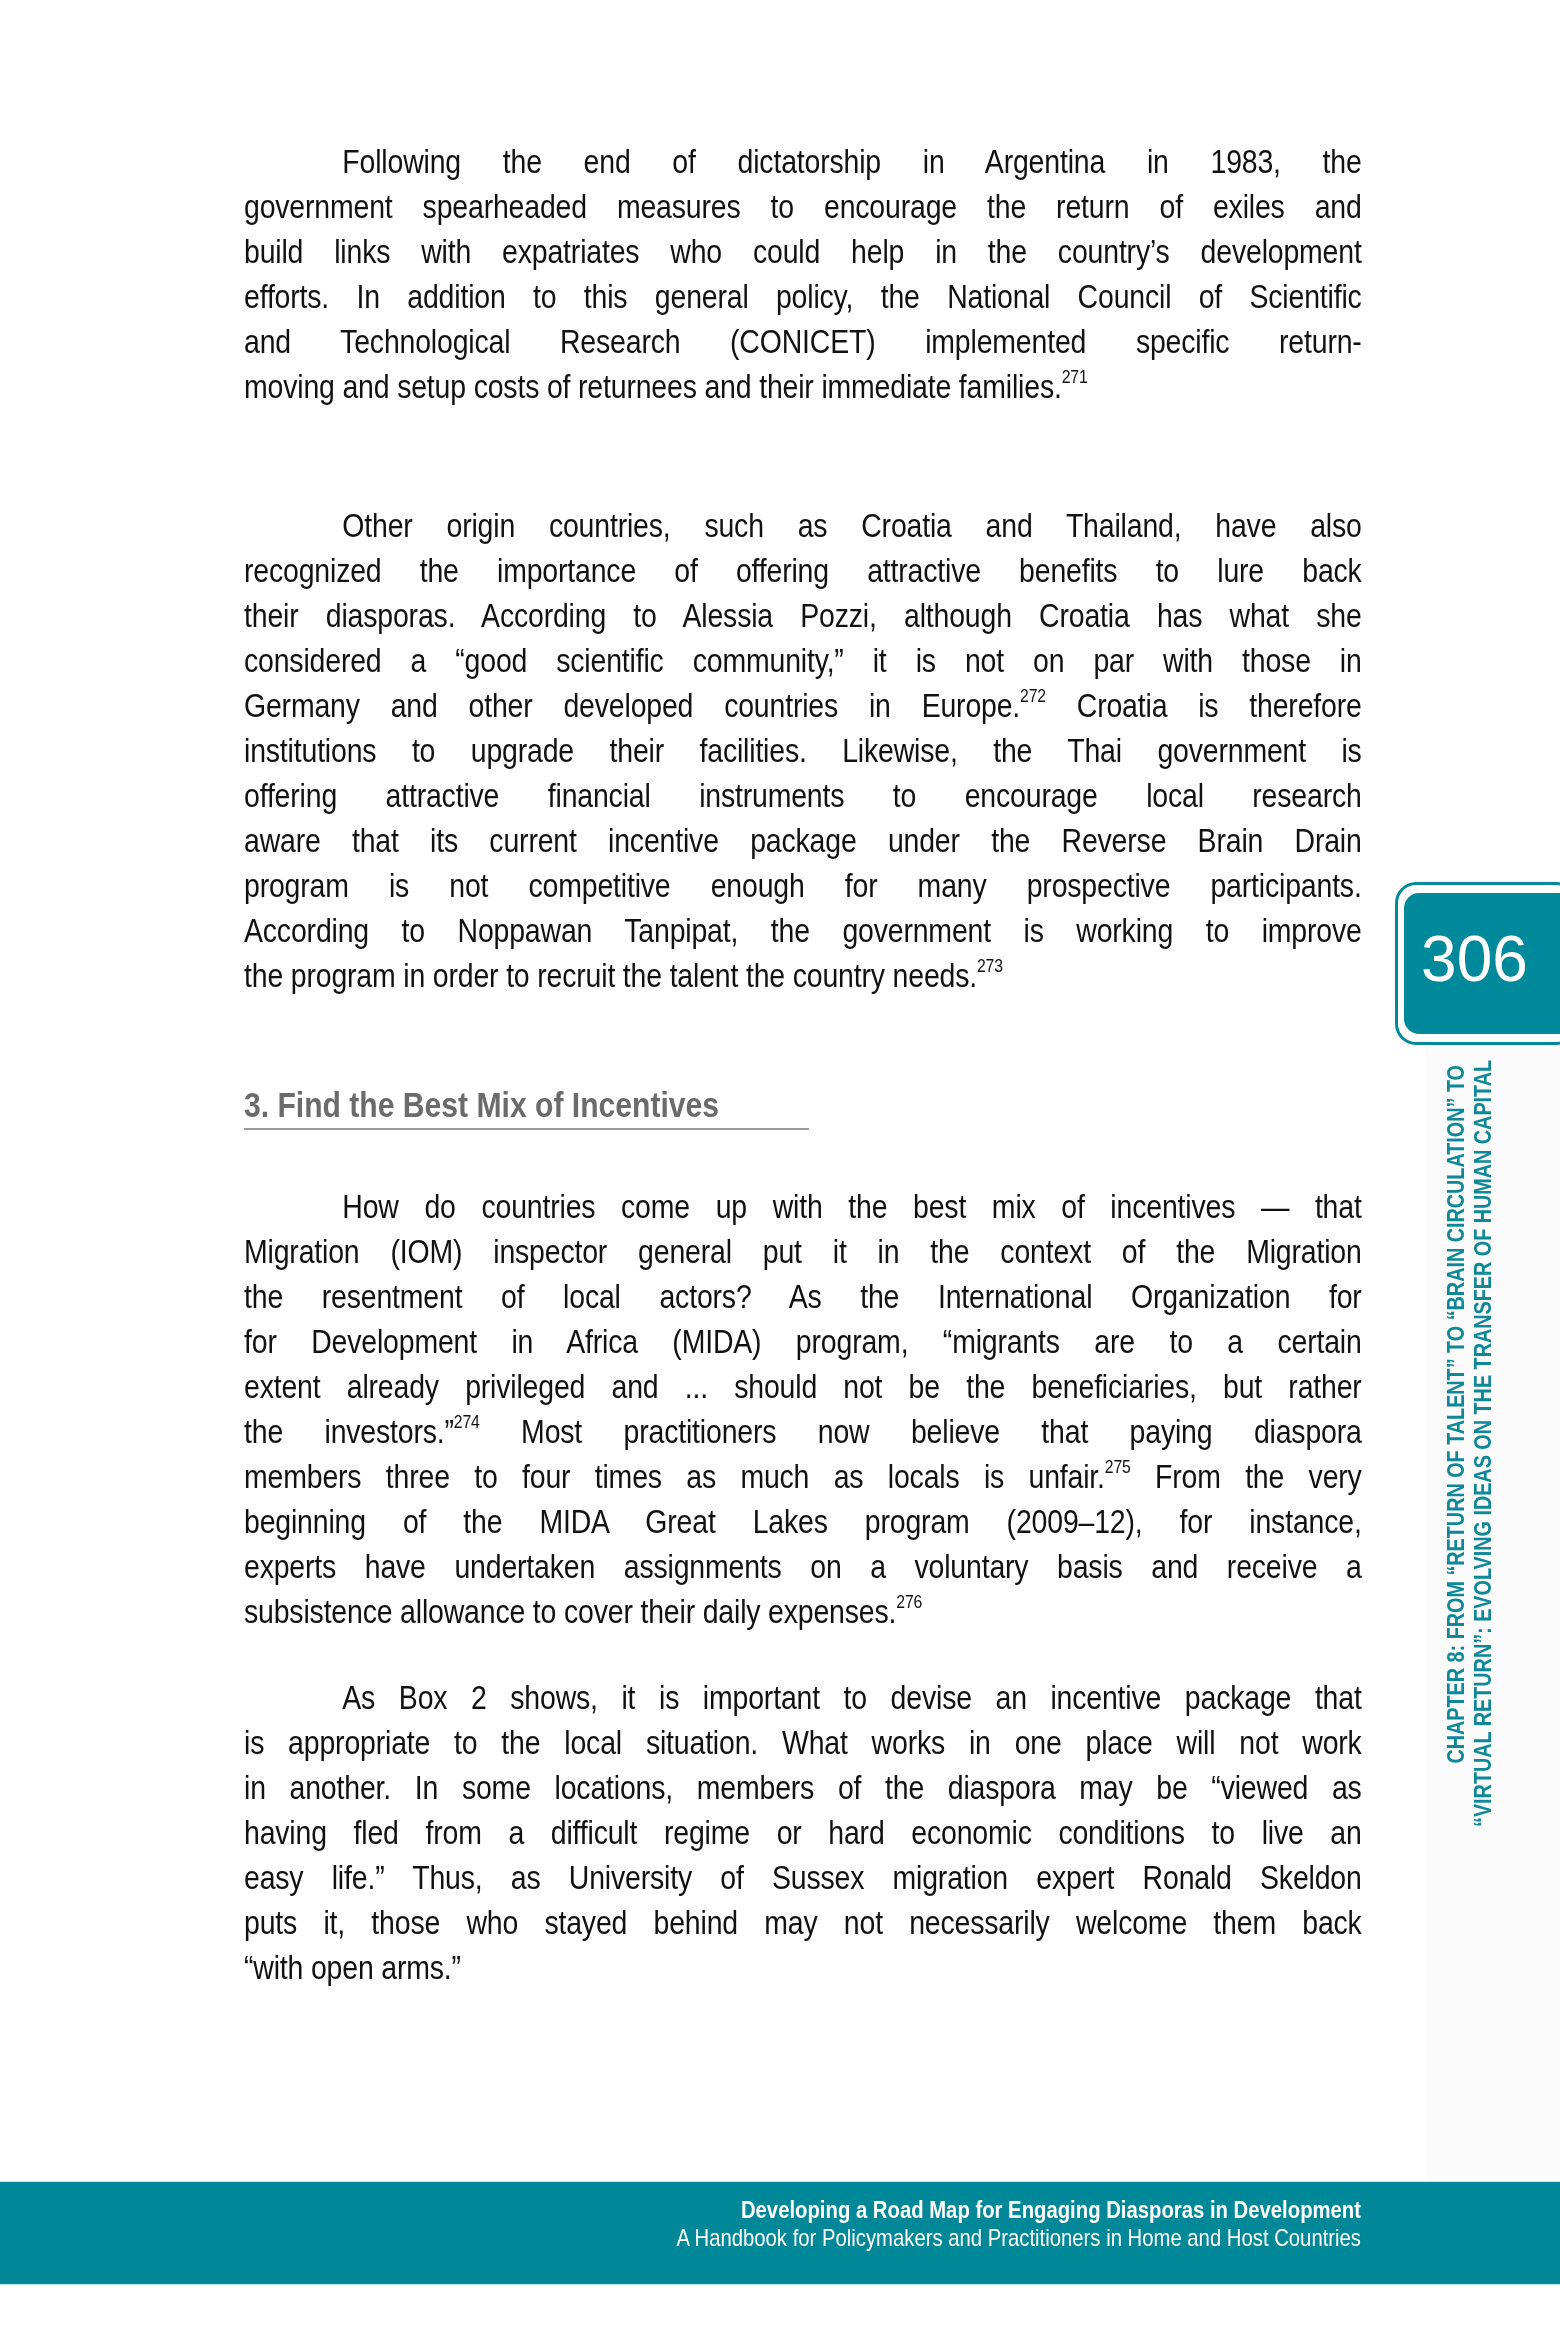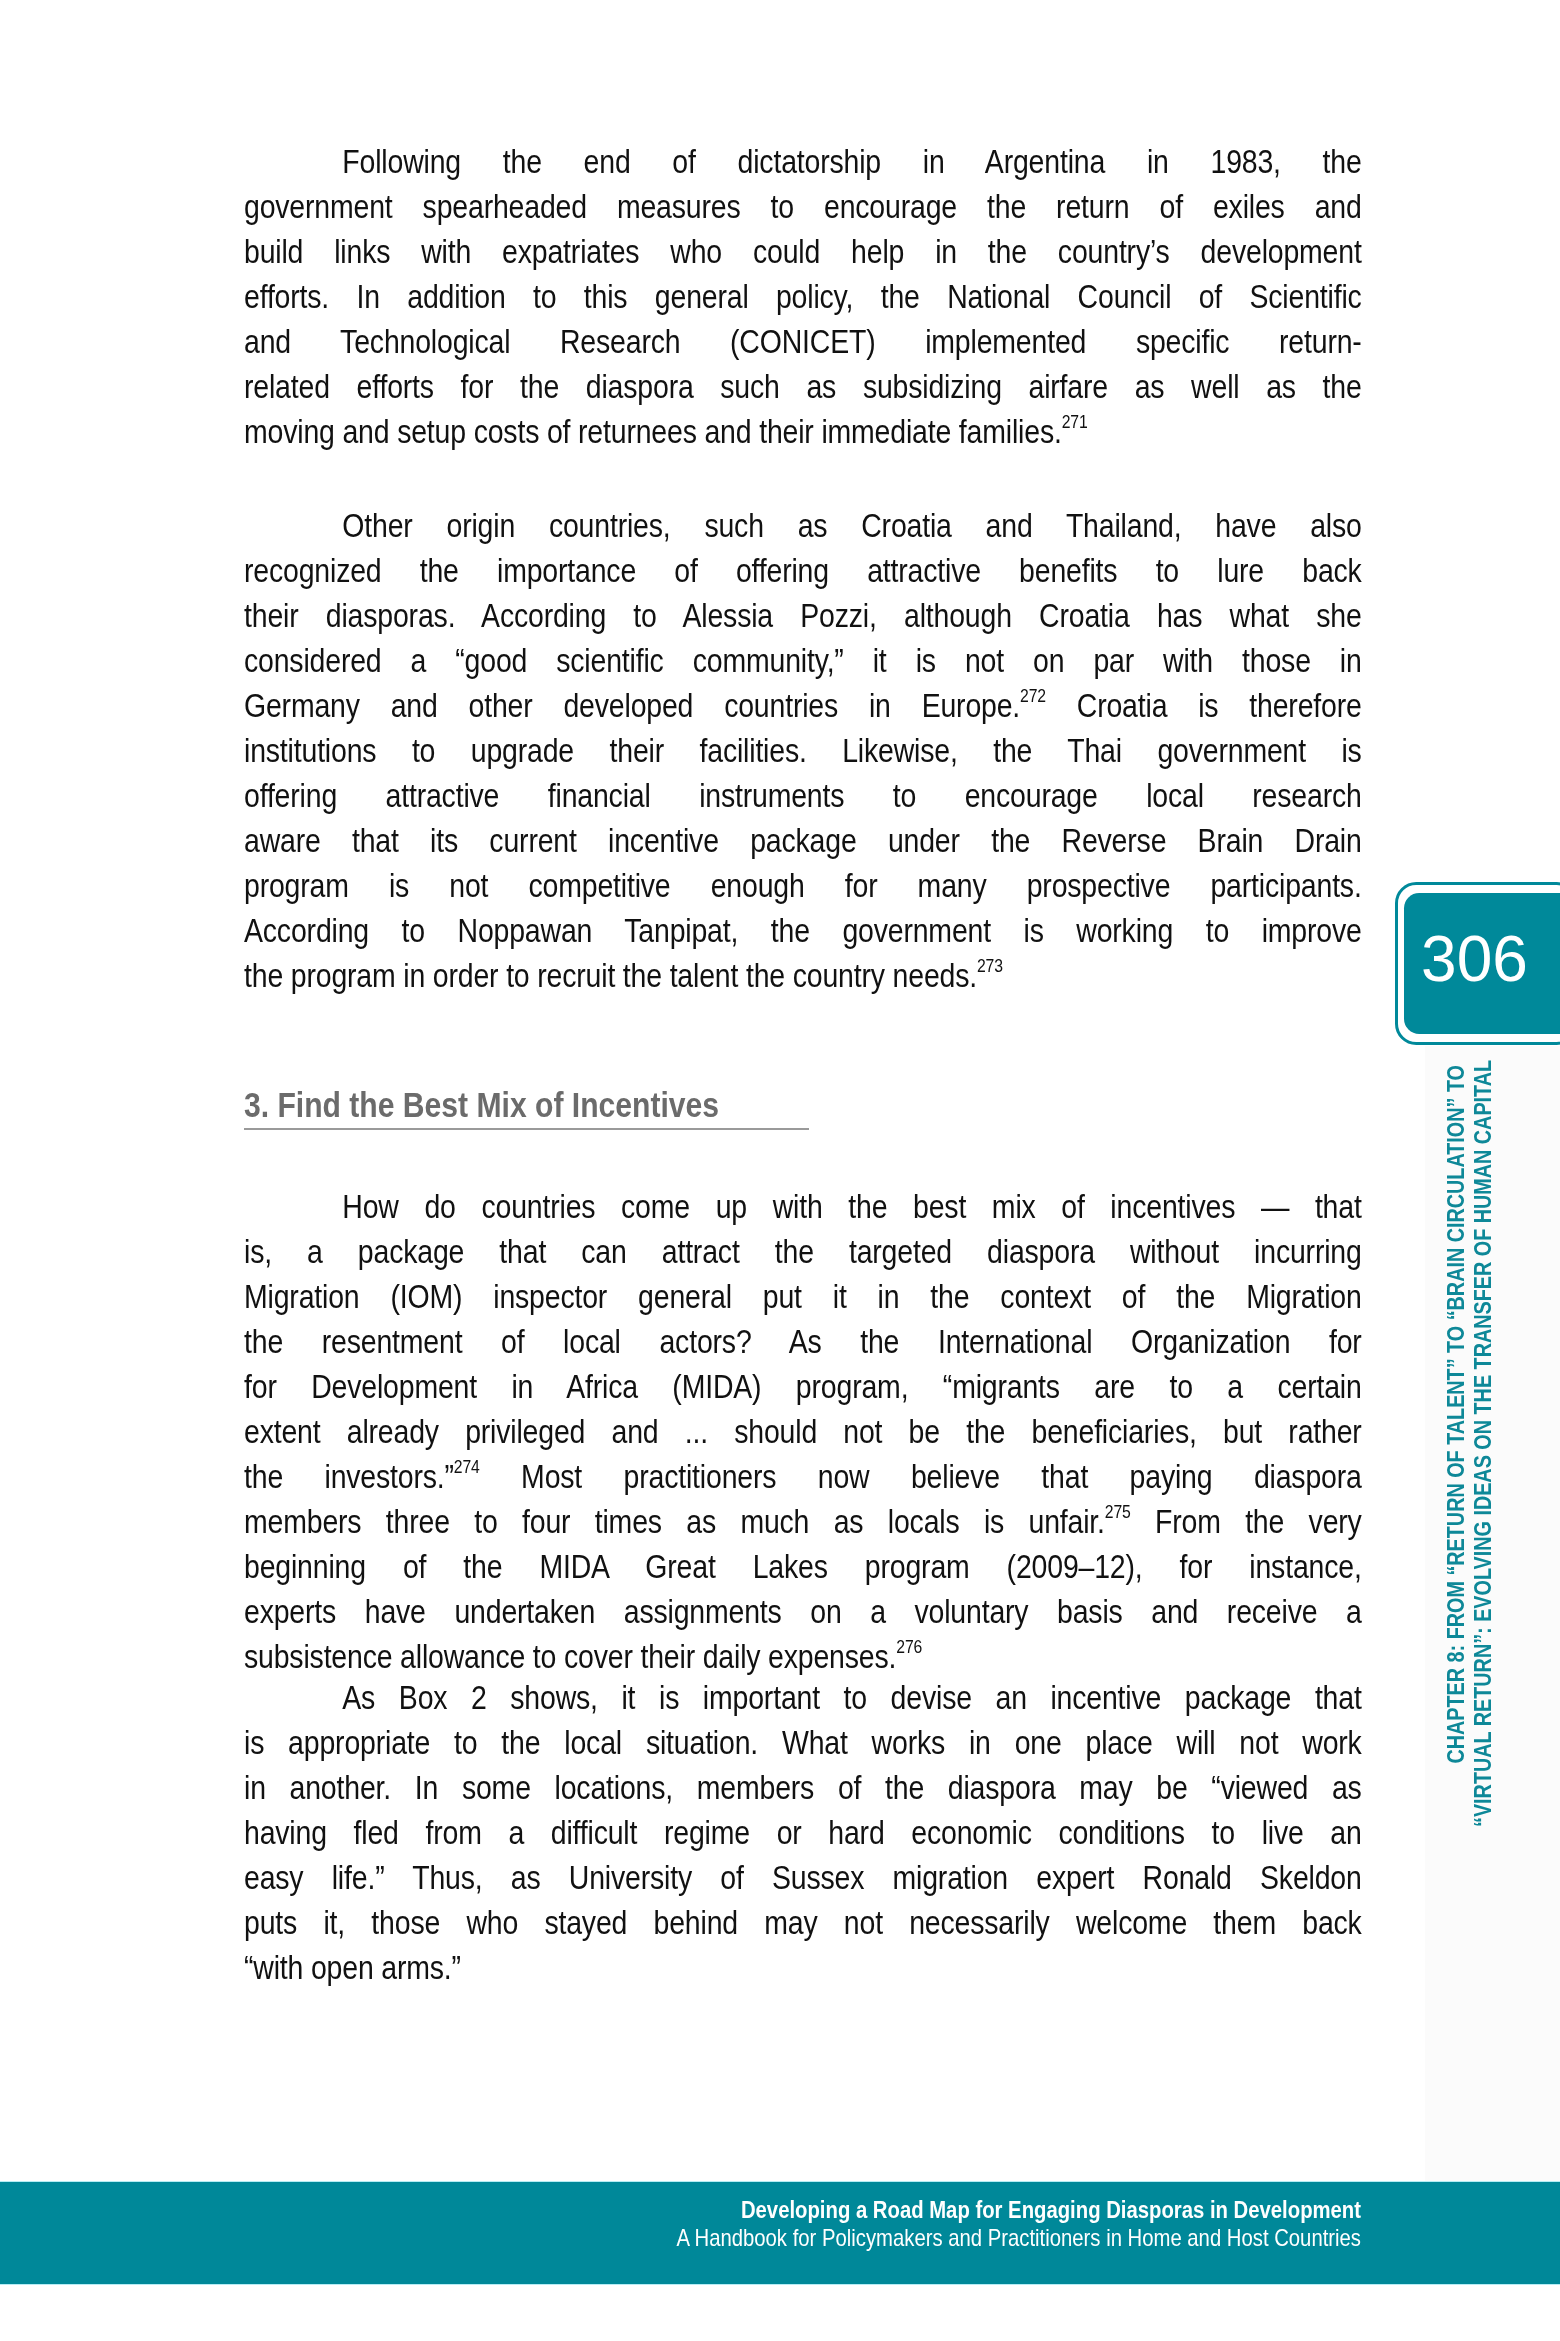--- a/index.html
+++ b/index.html
@@ -76,41 +76,39 @@
 
 <div class="sidebar-strip"></div>
 
 <div class="text-col" style="top:139px;">
   <div class="para" style="top:0;">
     <span class="line indent"><span class="line-inner">Following the end of dictatorship in Argentina in 1983, the</span></span>
     <span class="line"><span class="line-inner">government spearheaded measures to encourage the return of exiles and</span></span>
     <span class="line"><span class="line-inner">build links with expatriates who could help in the country’s development</span></span>
     <span class="line"><span class="line-inner">efforts. In addition to this general policy, the National Council of Scientific</span></span>
     <span class="line"><span class="line-inner">and Technological Research (CONICET) implemented specific return-</span></span>
-    <span class="line"><span class="line-inner">related efforts for the diaspora such as subsidizing airfare as well as the</span></span>
     <span class="line last"><span class="line-inner"><span>moving and setup costs of returnees and their immediate families.</span><sup>271</sup></span></span>
   </div>
 
   <div class="para" style="top:364px;">
     <span class="line indent"><span class="line-inner">Other origin countries, such as Croatia and Thailand, have also</span></span>
     <span class="line"><span class="line-inner">recognized the importance of offering attractive benefits to lure back</span></span>
     <span class="line"><span class="line-inner">their diasporas. According to Alessia Pozzi, although Croatia has what she</span></span>
     <span class="line"><span class="line-inner">considered a “good scientific community,” it is not on par with those in</span></span>
     <span class="line"><span class="line-inner"><span>Germany and other developed countries in Europe.</span><sup>272</sup><span> Croatia is therefore</span></span></span>
     <span class="line"><span class="line-inner">institutions to upgrade their facilities. Likewise, the Thai government is</span></span>
     <span class="line"><span class="line-inner">offering attractive financial instruments to encourage local research</span></span>
     <span class="line"><span class="line-inner">aware that its current incentive package under the Reverse Brain Drain</span></span>
     <span class="line"><span class="line-inner">program is not competitive enough for many prospective participants.</span></span>
     <span class="line"><span class="line-inner">According to Noppawan Tanpipat, the government is working to improve</span></span>
     <span class="line last"><span class="line-inner"><span>the program in order to recruit the talent the country needs.</span><sup>273</sup></span></span>
   </div>
 
   <div class="para" style="top:1045px;">
     <span class="line indent"><span class="line-inner">How do countries come up with the best mix of incentives — that</span></span>
-    <span class="line"><span class="line-inner">is, a package that can attract the targeted diaspora without incurring</span></span>
     <span class="line"><span class="line-inner">Migration (IOM) inspector general put it in the context of the Migration</span></span>
     <span class="line"><span class="line-inner">the resentment of local actors? As the International Organization for</span></span>
     <span class="line"><span class="line-inner">for Development in Africa (MIDA) program, “migrants are to a certain</span></span>
     <span class="line"><span class="line-inner">extent already privileged and ... should not be the beneficiaries, but rather</span></span>
     <span class="line"><span class="line-inner"><span>the investors.”</span><sup>274</sup><span> Most practitioners now believe that paying diaspora</span></span></span>
     <span class="line"><span class="line-inner"><span>members three to four times as much as locals is unfair.</span><sup>275</sup><span> From the very</span></span></span>
     <span class="line"><span class="line-inner">beginning of the MIDA Great Lakes program (2009–12), for instance,</span></span>
     <span class="line"><span class="line-inner">experts have undertaken assignments on a voluntary basis and receive a</span></span>
     <span class="line last"><span class="line-inner"><span>subsistence allowance to cover their daily expenses.</span><sup>276</sup></span></span>
   </div>

